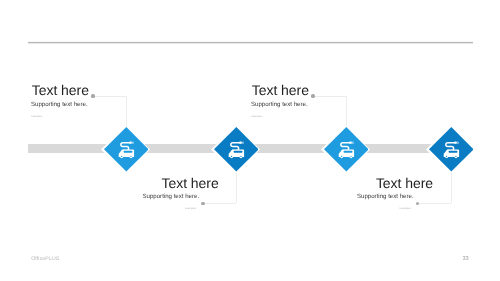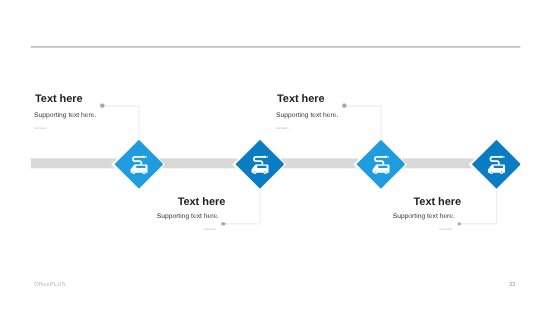--- a/index.html
+++ b/index.html
@@ -13,21 +13,21 @@
 
   .node{position:absolute;width:0;height:0;}
   .diamond{position:absolute;left:-22.3px;top:-22.3px;width:44.6px;height:44.6px;}
   .halo{position:absolute;left:-24.5px;top:-24.5px;width:49.0px;height:49.0px;}
 
   .conn .h{position:absolute;height:1px;background:#ececec;}
   .conn .v{position:absolute;width:1px;background:#ededed;}
   .dot{position:absolute;width:3.2px;height:3.2px;border-radius:50%;background:#a8a8a8;}
 
   .blk>div{position:absolute;white-space:nowrap;}
-  .ttl{font-size:10px;font-weight:bold;color:#1f1f1f;line-height:9px;letter-spacing:-0.05px;}
+  .ttl{font-size:14px;font-weight:normal;color:#1f1f1f;line-height:9px;letter-spacing:-0.05px;}
   .sub{font-size:6.1px;color:#3a3a3a;line-height:6.4px;}
   .cap{font-size:2.45px;color:#b9b9b9;line-height:2.8px;letter-spacing:-0.26px;}
 
   .footer{position:absolute;left:31.2px;top:256.2px;font-size:5.2px;color:#b5b5b5;letter-spacing:.12px;}
   .pageno{position:absolute;left:462.4px;top:256.2px;font-size:5.6px;color:#a2a2a2;}
 </style>
 </head>
 <body>
 
 <div class="slide">

